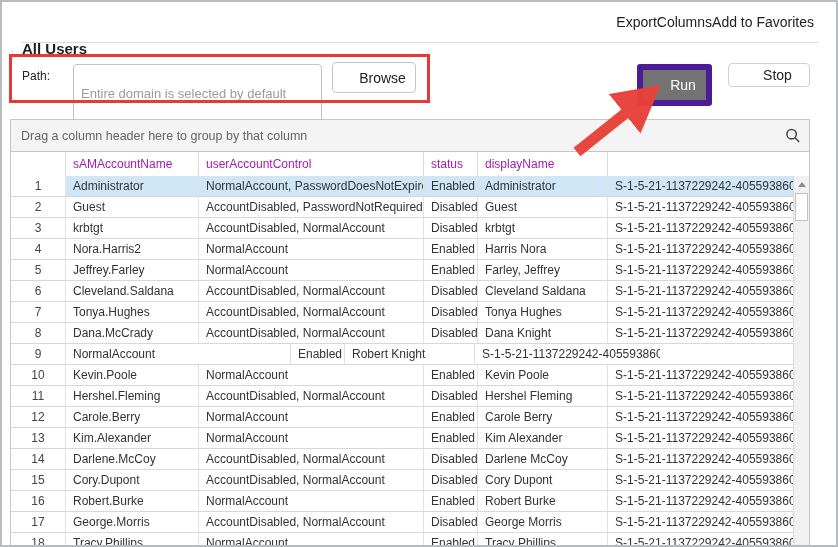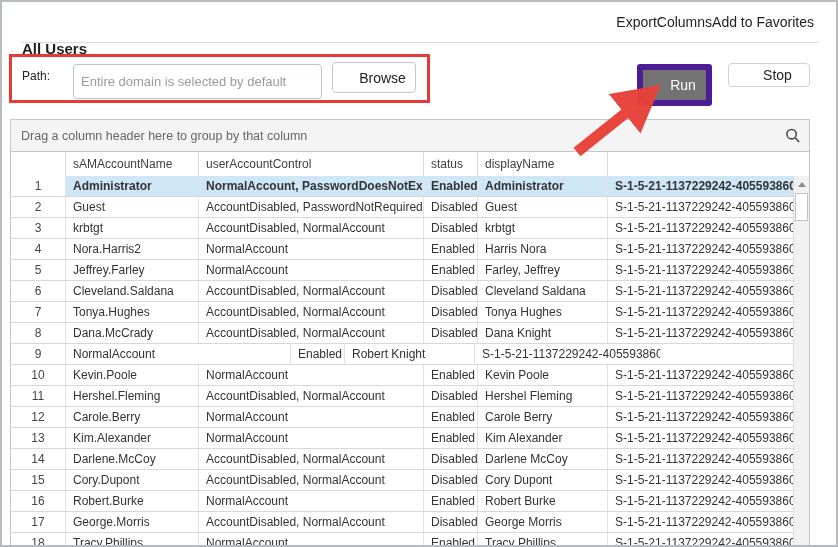--- a/index.html
+++ b/index.html
@@ -8,42 +8,42 @@
 
   
   .page-title{position:absolute;left:20px;top:10px;font-size:15px;font-weight:bold;color:#1f1f1f;margin-top:28px;}
   .top-actions{position:absolute;right:22px;top:12px;display:flex;font-size:14px;color:#222;}
   .top-actions span{cursor:pointer;}
   .header-divider{position:absolute;left:20px;right:18px;top:40px;height:1px;background:#d9d9d9;}
 
   
   .red-box{position:absolute;left:7px;top:52px;width:415px;height:43px;border:3px solid #e53b36;pointer-events:none;z-index:5;}
   .path-label{position:absolute;left:20px;top:67px;font-size:12px;color:#222;}
-  .path-input{position:absolute;left:71px;top:62px;width:233px;height:25px;border:1px solid #b9c4ce;border-radius:4px;font-size:13px;padding:4px 7px;color:#333;font-family:"Liberation Sans",sans-serif;outline:none;}
+  .path-input{position:absolute;left:71px;top:62px;width:233px;height:25px;border:1px solid #b9c4ce;border-radius:4px;font-size:13px;padding:16px 7px;color:#333;font-family:"Liberation Sans",sans-serif;outline:none;}
   .path-input::placeholder{color:#9b9b9b;}
   .btn{position:absolute;display:flex;align-items:center;justify-content:center;font-size:14px;border-radius:4px;cursor:pointer;box-sizing:border-box;padding-left:17px;}
   .browse-btn{left:330px;top:60px;width:84px;height:31px;background:#fff;border:1px solid #c6c6c6;color:#222;}
   .run-btn{left:635px;top:62px;width:75px;height:42px;background:#737373;border:6px solid #4c1d95;color:#fff;border-radius:3px;}
   .stop-btn{left:726px;top:61px;width:82px;height:24px;background:#fff;border:1px solid #d0d0d0;color:#222;}
 
   
   .arrow-svg{position:absolute;left:545px;top:78px;width:130px;height:100px;pointer-events:none;z-index:6;}
 
   
   .grid{position:absolute;left:8px;top:117px;width:798px;bottom:0;border:1px solid #c6c6c6;border-bottom:none;overflow:hidden;background:#fff;font-size:12px;}
   .group-bar{position:relative;height:32px;background:#f4f4f4;border-bottom:1px solid #c6c6c6;color:#666;display:flex;align-items:center;padding-left:10px;box-sizing:border-box;font-size:12.5px;}
   .search-icon{position:absolute;right:7px;top:7px;width:18px;height:18px;cursor:pointer;}
 
-  .t-head{display:flex;height:24px;border-bottom:1px solid #c6c6c6;color:#404040;}
+  .t-head{display:flex;height:24px;border-bottom:1px solid #c6c6c6;color:#a21caf;}
   .t-head .cell{border-right:1px solid #dadada;display:flex;align-items:center;background:#fff;}
   .t-head .cell.sbspace{border-right:none;background:#fff;}
   .t-rows{position:absolute;left:0;right:16px;top:56px;bottom:0;overflow:hidden;}
   .t-row{display:flex;height:20px;border-bottom:1px solid #d8d8d8;color:#333;cursor:pointer;background:#fff;}
   .t-row .cell{border-right:1px solid #e2e2e2;display:flex;align-items:center;overflow:hidden;white-space:nowrap;}
-  .t-row.selected .cell:not(.num){background:#cfe6f7;font-weight:bold;}
+  .t-row.selected .cell:not(.num){background:#cfe6f7;}
   .cell{padding-left:7px;box-sizing:border-box;flex-shrink:0;}
   .cell.num{width:55px;justify-content:center;padding-left:0;color:#444;}
   .cell.sam{width:133px;}
   .cell.uac{width:225px;}
   .cell.status{width:54px;}
   .cell.disp{width:130px;}
   .cell.sid{width:185px;border-right:none;}
   .t-head .cell.sid{border-right:1px solid #dadada;margin-top:35px;}
 
   

